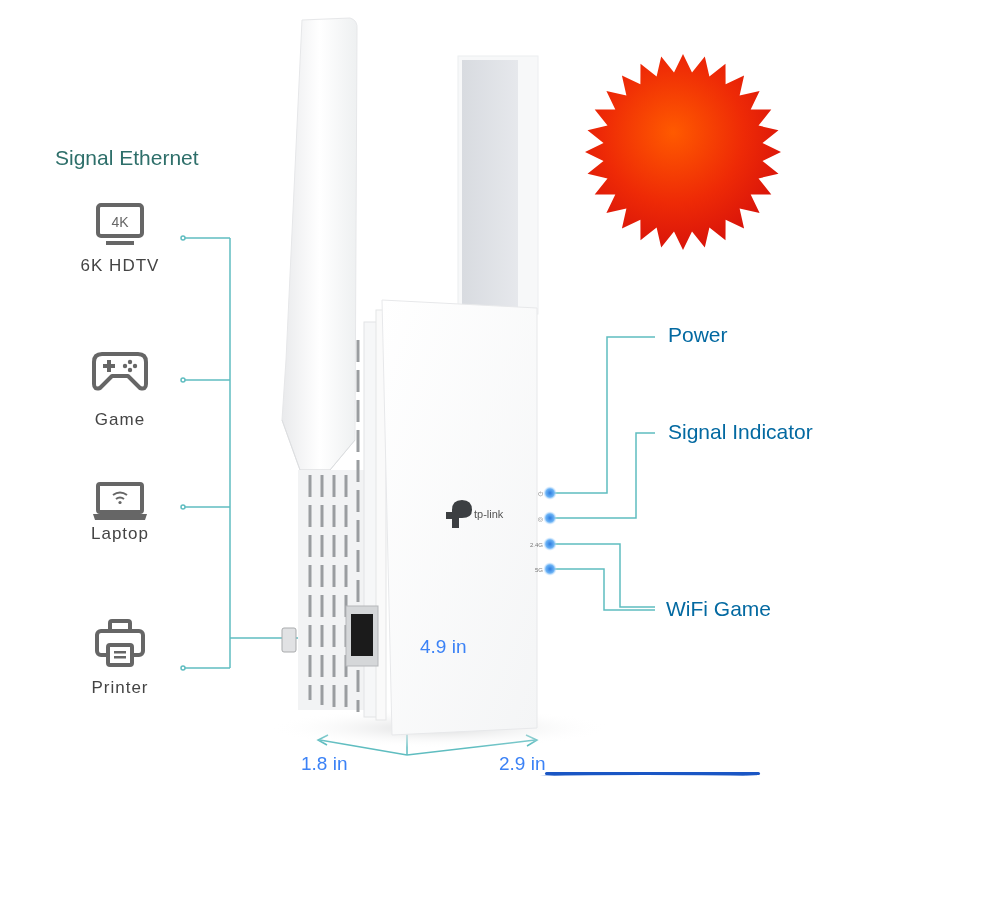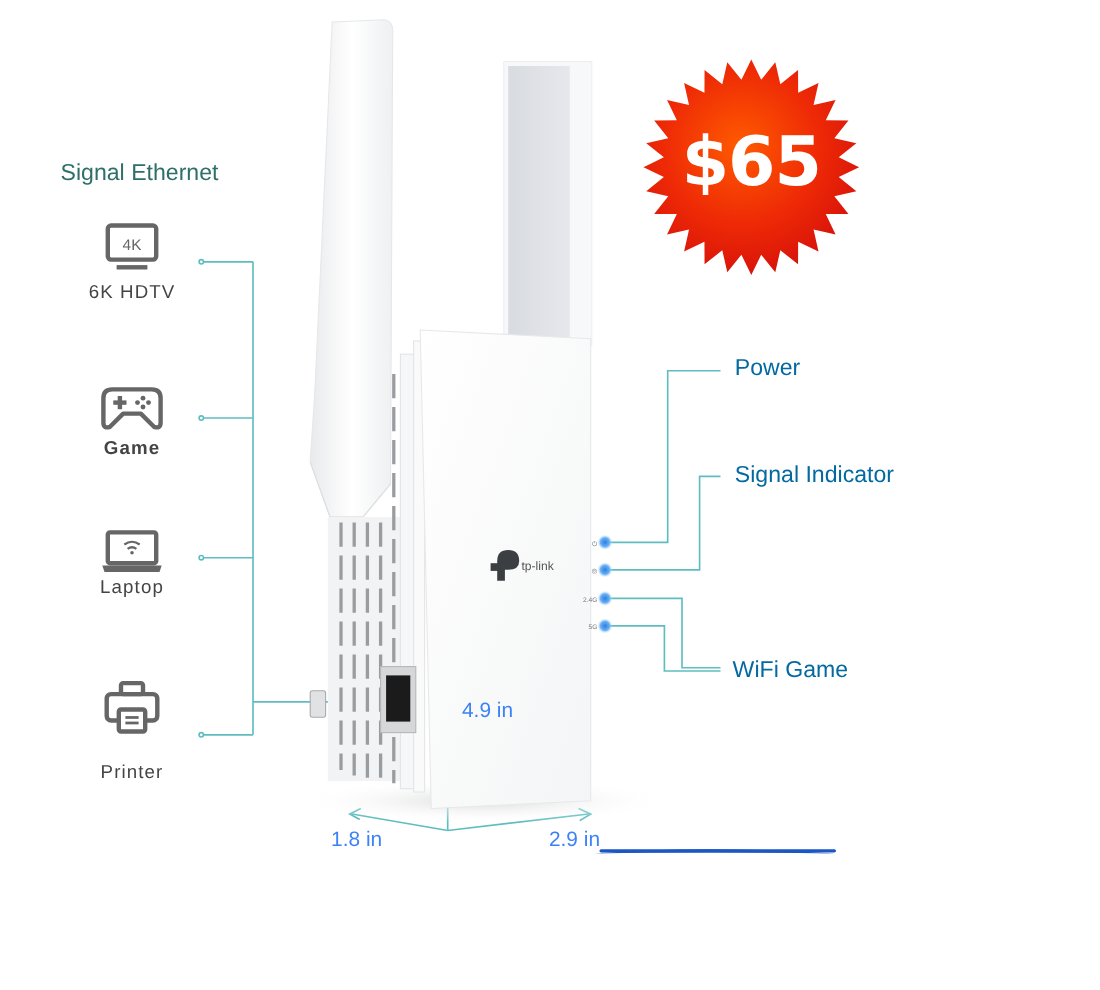--- a/index.html
+++ b/index.html
@@ -57,21 +57,21 @@
 <div class="abs" style="left:60px;top:350px;width:120px;">
   <svg width="60" height="44" style="display:block;margin:0 auto;" viewBox="0 0 60 44">
     <path d="M12 4 H48 Q56 4 56 12 V34 Q56 40 50 38 L38 26 H22 L10 38 Q4 40 4 34 V12 Q4 4 12 4 Z" fill="none" stroke="#666" stroke-width="4" stroke-linejoin="round"></path>
     <rect x="13" y="14" width="12" height="4" fill="#666"></rect>
     <rect x="17" y="10" width="4" height="12" fill="#666"></rect>
     <circle cx="40" cy="12" r="2.2" fill="#666"></circle>
     <circle cx="45" cy="16" r="2.2" fill="#666"></circle>
     <circle cx="40" cy="20" r="2.2" fill="#666"></circle>
     <circle cx="35" cy="16" r="2.2" fill="#666"></circle>
   </svg>
-  <div class="device-label" style="margin-top:4px;font-weight:bold;">Game</div>
+  <div class="device-label" style="margin-top:16px;">Game</div>
 </div>
 
 <div class="abs" style="left:60px;top:480px;width:120px;">
   <svg width="60" height="42" style="display:block;margin:0 auto;" viewBox="0 0 60 42">
     <rect x="8" y="4" width="44" height="28" rx="2" fill="none" stroke="#666" stroke-width="4"></rect>
     <path d="M3 34 H57 L55 40 H5 Z" fill="#666"></path>
     <path d="M23 15 Q30 10 37 15" fill="none" stroke="#666" stroke-width="2"></path>
     <path d="M26 19 Q30 16 34 19" fill="none" stroke="#666" stroke-width="2"></path>
     <circle cx="30" cy="22.5" r="1.6" fill="#666"></circle>
   </svg>
@@ -79,21 +79,21 @@
 </div>
 
 <div class="abs" style="left:60px;top:618px;width:120px;">
   <svg width="60" height="50" style="display:block;margin:0 auto;" viewBox="0 0 60 50">
     <rect x="20" y="3" width="20" height="10" rx="2" fill="none" stroke="#666" stroke-width="4"></rect>
     <rect x="7" y="13" width="46" height="24" rx="4" fill="none" stroke="#666" stroke-width="4"></rect>
     <rect x="18" y="27" width="24" height="20" rx="2" fill="#fff" stroke="#666" stroke-width="4"></rect>
     <rect x="24" y="33" width="12" height="2.5" fill="#666"></rect>
     <rect x="24" y="38" width="12" height="2.5" fill="#666"></rect>
   </svg>
-  <div class="device-label" style="margin-top:24px;">Printer</div>
+  <div class="device-label" style="margin-top:10px;">Printer</div>
 </div>
 
 <div class="abs" style="left:0;top:0;width:848px;height:900px;pointer-events:none;">
   <svg width="1000" height="900" viewBox="0 0 1000 900">
     <defs>
       <linearGradient id="antL" x1="0" x2="1" y1="0" y2="0">
         <stop offset="0" stop-color="#e9eaec"></stop>
         <stop offset="0.5" stop-color="#ffffff"></stop>
         <stop offset="1" stop-color="#eef0f1"></stop>
       </linearGradient>
@@ -170,21 +170,20 @@
   <svg width="200" height="200" viewBox="0 0 200 200" style="position:absolute;left:0;top:0;">
     <defs>
       <radialGradient id="burst" cx="0.45" cy="0.4" r="0.6">
         <stop offset="0" stop-color="#ff5a00"></stop>
         <stop offset="0.6" stop-color="#ee2a06"></stop>
         <stop offset="1" stop-color="#d9140a"></stop>
       </radialGradient>
     </defs>
     <polygon id="burstpoly" fill="url(#burst)" points="100.0,2.0 109.0,20.5 121.8,4.5 126.4,24.5 142.5,11.7 142.6,32.3 161.1,23.4 156.6,43.4 176.6,38.9 167.7,57.4 188.3,57.5 175.5,73.6 195.5,78.2 179.5,91.0 198.0,100.0 179.5,109.0 195.5,121.8 175.5,126.4 188.3,142.5 167.7,142.6 176.6,161.1 156.6,156.6 161.1,176.6 142.6,167.7 142.5,188.3 126.4,175.5 121.8,195.5 109.0,179.5 100.0,198.0 91.0,179.5 78.2,195.5 73.6,175.5 57.5,188.3 57.4,167.7 38.9,176.6 43.4,156.6 23.4,161.1 32.3,142.6 11.7,142.5 24.5,126.4 4.5,121.8 20.5,109.0 2.0,100.0 20.5,91.0 4.5,78.2 24.5,73.6 11.7,57.5 32.3,57.4 23.4,38.9 43.4,43.4 38.9,23.4 57.4,32.3 57.5,11.7 73.6,24.5 78.2,4.5 91.0,20.5"></polygon>
   </svg>
-  <div class="abs price-text" style="left:0;top:58px;width:200px;text-align:center;">$65</div>
 </div>
 
 <div class="abs callout" style="left:668px;top:323px;">Power</div>
 <div class="abs callout" style="left:668px;top:420px;">Signal Indicator</div>
 <div class="abs callout" style="left:666px;top:597px;">WiFi Game</div>
 
 <div class="abs dim" style="left:420px;top:636px;">4.9 in</div>
 <div class="abs dim" style="left:301px;top:753px;">1.8 in</div>
 <div class="abs dim" style="left:499px;top:753px;">2.9 in</div>
 

